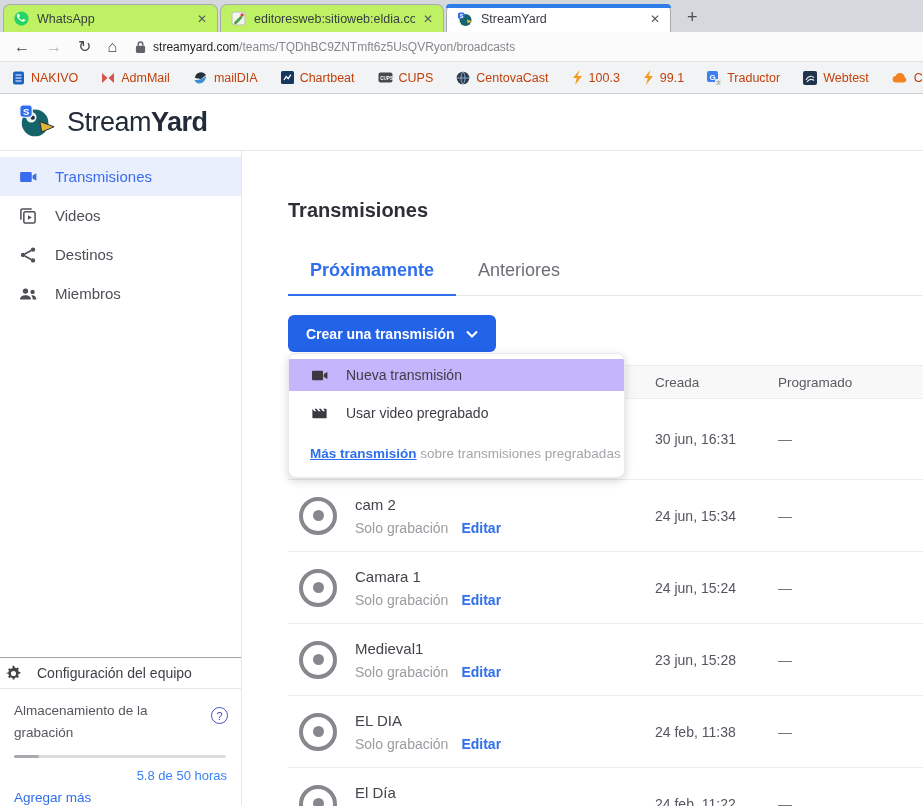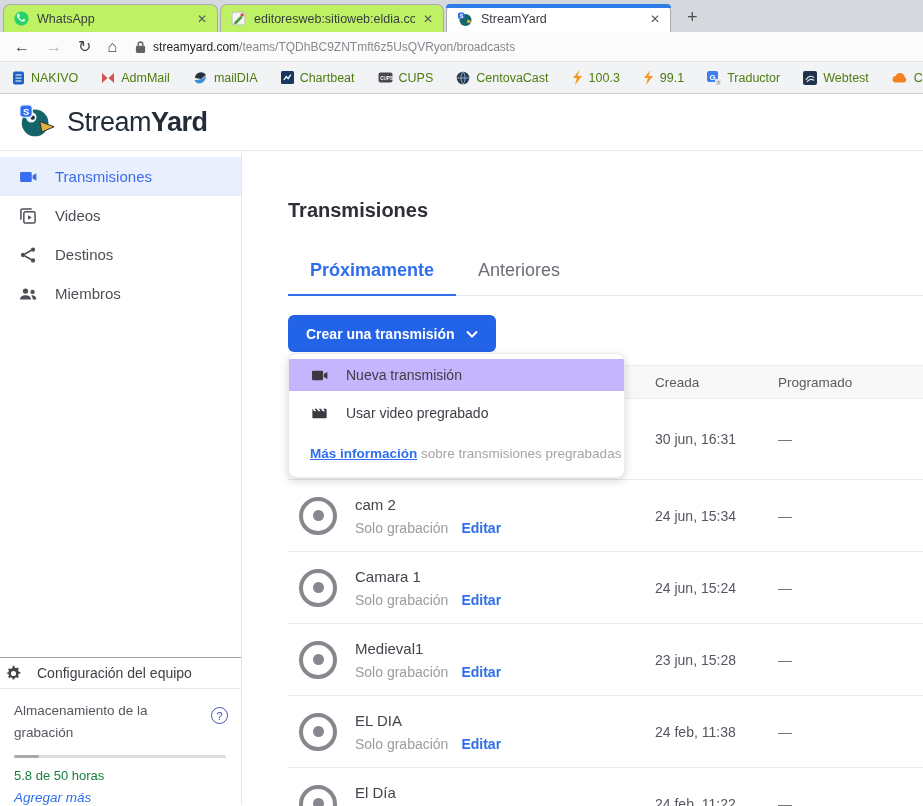--- a/index.html
+++ b/index.html
@@ -22,21 +22,21 @@
 
   
   .addr { height:30px; background:#fbfbfc; display:flex; align-items:center; gap:16px; padding:0 14px; border-bottom:1px solid #e3e3e5; }
   .nav-ic { font-size:16px; color:#43474c; line-height:1; cursor:pointer; }
   .nav-ic.disabled { color:#b4b7bb; }
   .url { display:flex; align-items:center; gap:7px; margin-left:2px; font-size:12px; }
   .host { color:#1e2124; } .path { color:#85898e; }
 
   
   .bmbar { height:32px; background:#f2f3f4; border-bottom:1px solid #cdced1; display:flex; align-items:center; padding:0 12px; }
-  .bm { display:flex; align-items:center; gap:6px; font-size:12.5px; color:#4d7c0f; margin-right:23px; white-space:nowrap; cursor:pointer; }
+  .bm { display:flex; align-items:center; gap:6px; font-size:12.5px; color:#c2410c; margin-right:23px; white-space:nowrap; cursor:pointer; }
   .bm svg { display:block; }
 
   
   .syhdr { height:57px; border-bottom:1px solid #e8e8eb; display:flex; align-items:center; padding-left:17px; background:#fff; }
   .wordmark { font-size:27px; color:#222b38; margin-left:10px; letter-spacing:-0.5px; font-weight:500; }
   .wm-bold { font-weight:800; }
 
   
   .app-body { display:flex; height:654px; }
   .sidebar { width:242px; border-right:1px solid #e7e7ea; display:flex; flex-direction:column; }
@@ -45,22 +45,22 @@
   .sitem svg { flex:0 0 auto; }
   .sitem.active { background:#e9effc; color:#3a6cf0; }
   .sb-bottom { margin-top:auto; }
   .team-settings { height:31px; border-top:1px solid #a3a3a3; display:flex; align-items:center; gap:15px; padding-left:5px; font-size:14px; color:#3f3f47; cursor:pointer; }
   .storage { border-top:1px solid #e7e7ea; padding:11px 14px 0 14px; position:relative; }
   .storage-title { font-size:13.5px; color:#55555e; line-height:22px; width:168px; }
   .help { position:absolute; right:13px; top:18px; width:17px; height:17px; border:1.5px solid #4353b5; border-radius:50%;
           color:#4353b5; font-size:11px; display:flex; align-items:center; justify-content:center; cursor:pointer; }
   .progress { margin-top:11px; height:3px; background:#dddde0; border-radius:2px; width:212px; }
   .progress-fill { width:12%; height:100%; background:#a9a9ae; border-radius:2px; }
-  .usage { margin-top:10px; font-size:13px; color:#15803d; }
-  .addmore { margin-top:7px; font-size:13.5px; color:#2f6fed; cursor:pointer;font-style:italic; }
+  .usage { margin-top:10px; font-size:13px; color:#3b82f6;text-align:right; }
+  .addmore { margin-top:7px; font-size:13.5px; color:#2f6fed; cursor:pointer; }
 
   
   .main { flex:1; padding:48px 0 0 46px; position:relative; }
   .page-title { margin:0; font-size:20px; font-weight:700; color:#2e2e36; }
   .mtabs { display:flex; margin-top:38px; border-bottom:1px solid #e8e8eb; }
   .mtab { padding:0 22px 13px; font-size:18px; color:#6e6e76; cursor:pointer; }
   .mtab.active { color:#2f6fed; font-weight:700; border-bottom:2px solid #2f6fed; margin-bottom:-1px; }
   .create-btn { margin-top:19px; background:#2363e8; color:#fff; font-size:14px; font-weight:700; border:none; border-radius:6px;
                 height:37px; padding:0 18px; display:inline-flex; align-items:center; gap:11px; cursor:pointer; }
 
@@ -405,14 +405,14 @@
         <path d="M2.5 7.5A1.5 1.5 0 0 1 4 6h11a1.5 1.5 0 0 1 1.5 1.5v9A1.5 1.5 0 0 1 15 18H4a1.5 1.5 0 0 1-1.5-1.5zM17.5 10.2l4.5-2.7v9l-4.5-2.7z"></path>
       </svg>
     <span>Nueva transmisión</span>
   </div>
   <div class="ditem second">
     <svg width="19" height="19" viewBox="0 0 24 24" fill="#3a3a40">
         <path d="M3 6l2.4 3H8L5.6 6h2.8l2.4 3h2.6l-2.4-3h2.8l2.4 3H19l-2.4-3h3.4a1 1 0 0 1 1 1v10a1 1 0 0 1-1 1H4a1 1 0 0 1-1-1z"></path>
       </svg>
     <span>Usar video pregrabado</span>
   </div>
-  <div class="dinfo"><span class="dlink">Más información</span><span> sobre transmisiones pregrabadas</span></div>
+  <div class="dinfo"><span class="dlink">Más transmisión</span><span> sobre transmisiones pregrabadas</span></div>
 </div>
 
 </body></html>

